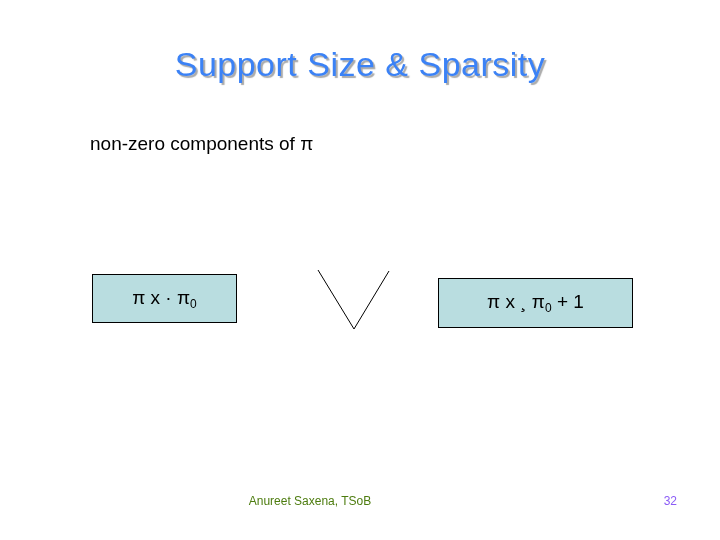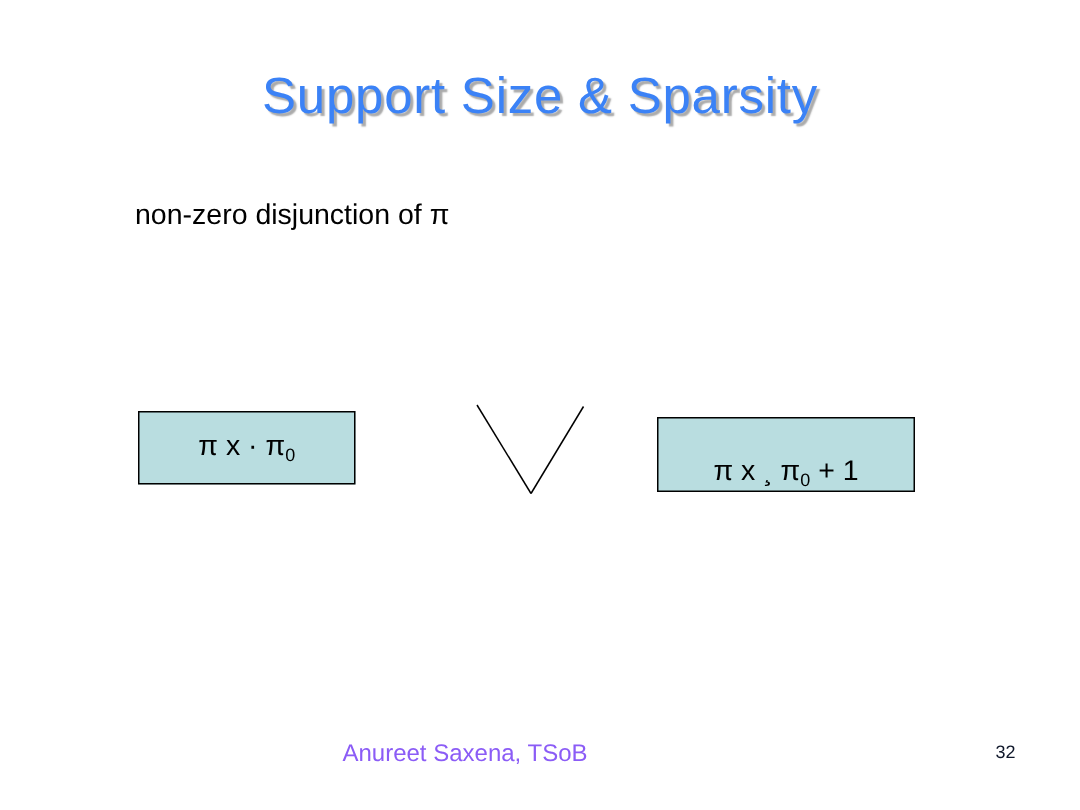--- a/index.html
+++ b/index.html
@@ -37,47 +37,47 @@
   .formula-box {
     position: absolute;
     box-sizing: border-box;
     background: var(--box-fill, #b9dde0);
     border: 1.5px solid var(--box-border, #000000);
     display: flex; align-items: center; justify-content: center;
     font-size: 19px;
     color: #000;
   }
   .box-left  { left: 92px;  top: 274px; width: 145px; height: 49px; }
-  .box-right { left: 438px; top: 278px; width: 172px; height: 50px; align-items: flex-end; }
+  .box-right { left: 438px; top: 278px; width: 195px; height: 50px; }
 
   .v-shape { position: absolute; left: 310px; top: 262px; }
 
   .footer-credit {
     position: absolute;
     top: 494px; left: 0; width: 620px;
     text-align: center;
-    font-size: 16px;
-    color: #8b5cf6;
+    font-size: 12px;
+    color: #4d7c0f;
   }
   .page-number {
     position: absolute;
     top: 494px; right: 43px;
     font-size: 12px;
-    color: #0f172a;
+    color: #8b5cf6;
   }
 </style>
 </head>
 <body>
 
 <div class="slide">
 
   <h1 class="title">Support Size &amp; Sparsity</h1>
 
   <div class="body-text">
-    <div>non-zero disjunction of π</div>
+    <div>non-zero components of π</div>
   </div>
 
   <div class="formula-box box-left">
     <span><span>π x · π</span><span class="sub">0</span><span></span></span>
   </div>
 
   <svg class="v-shape" width="90" height="75" viewBox="0 0 90 75">
     <line x1="8" y1="8" x2="44" y2="67" stroke="#000" stroke-width="1"></line>
     <line x1="79" y1="9" x2="44" y2="67" stroke="#000" stroke-width="1"></line>
   </svg>

